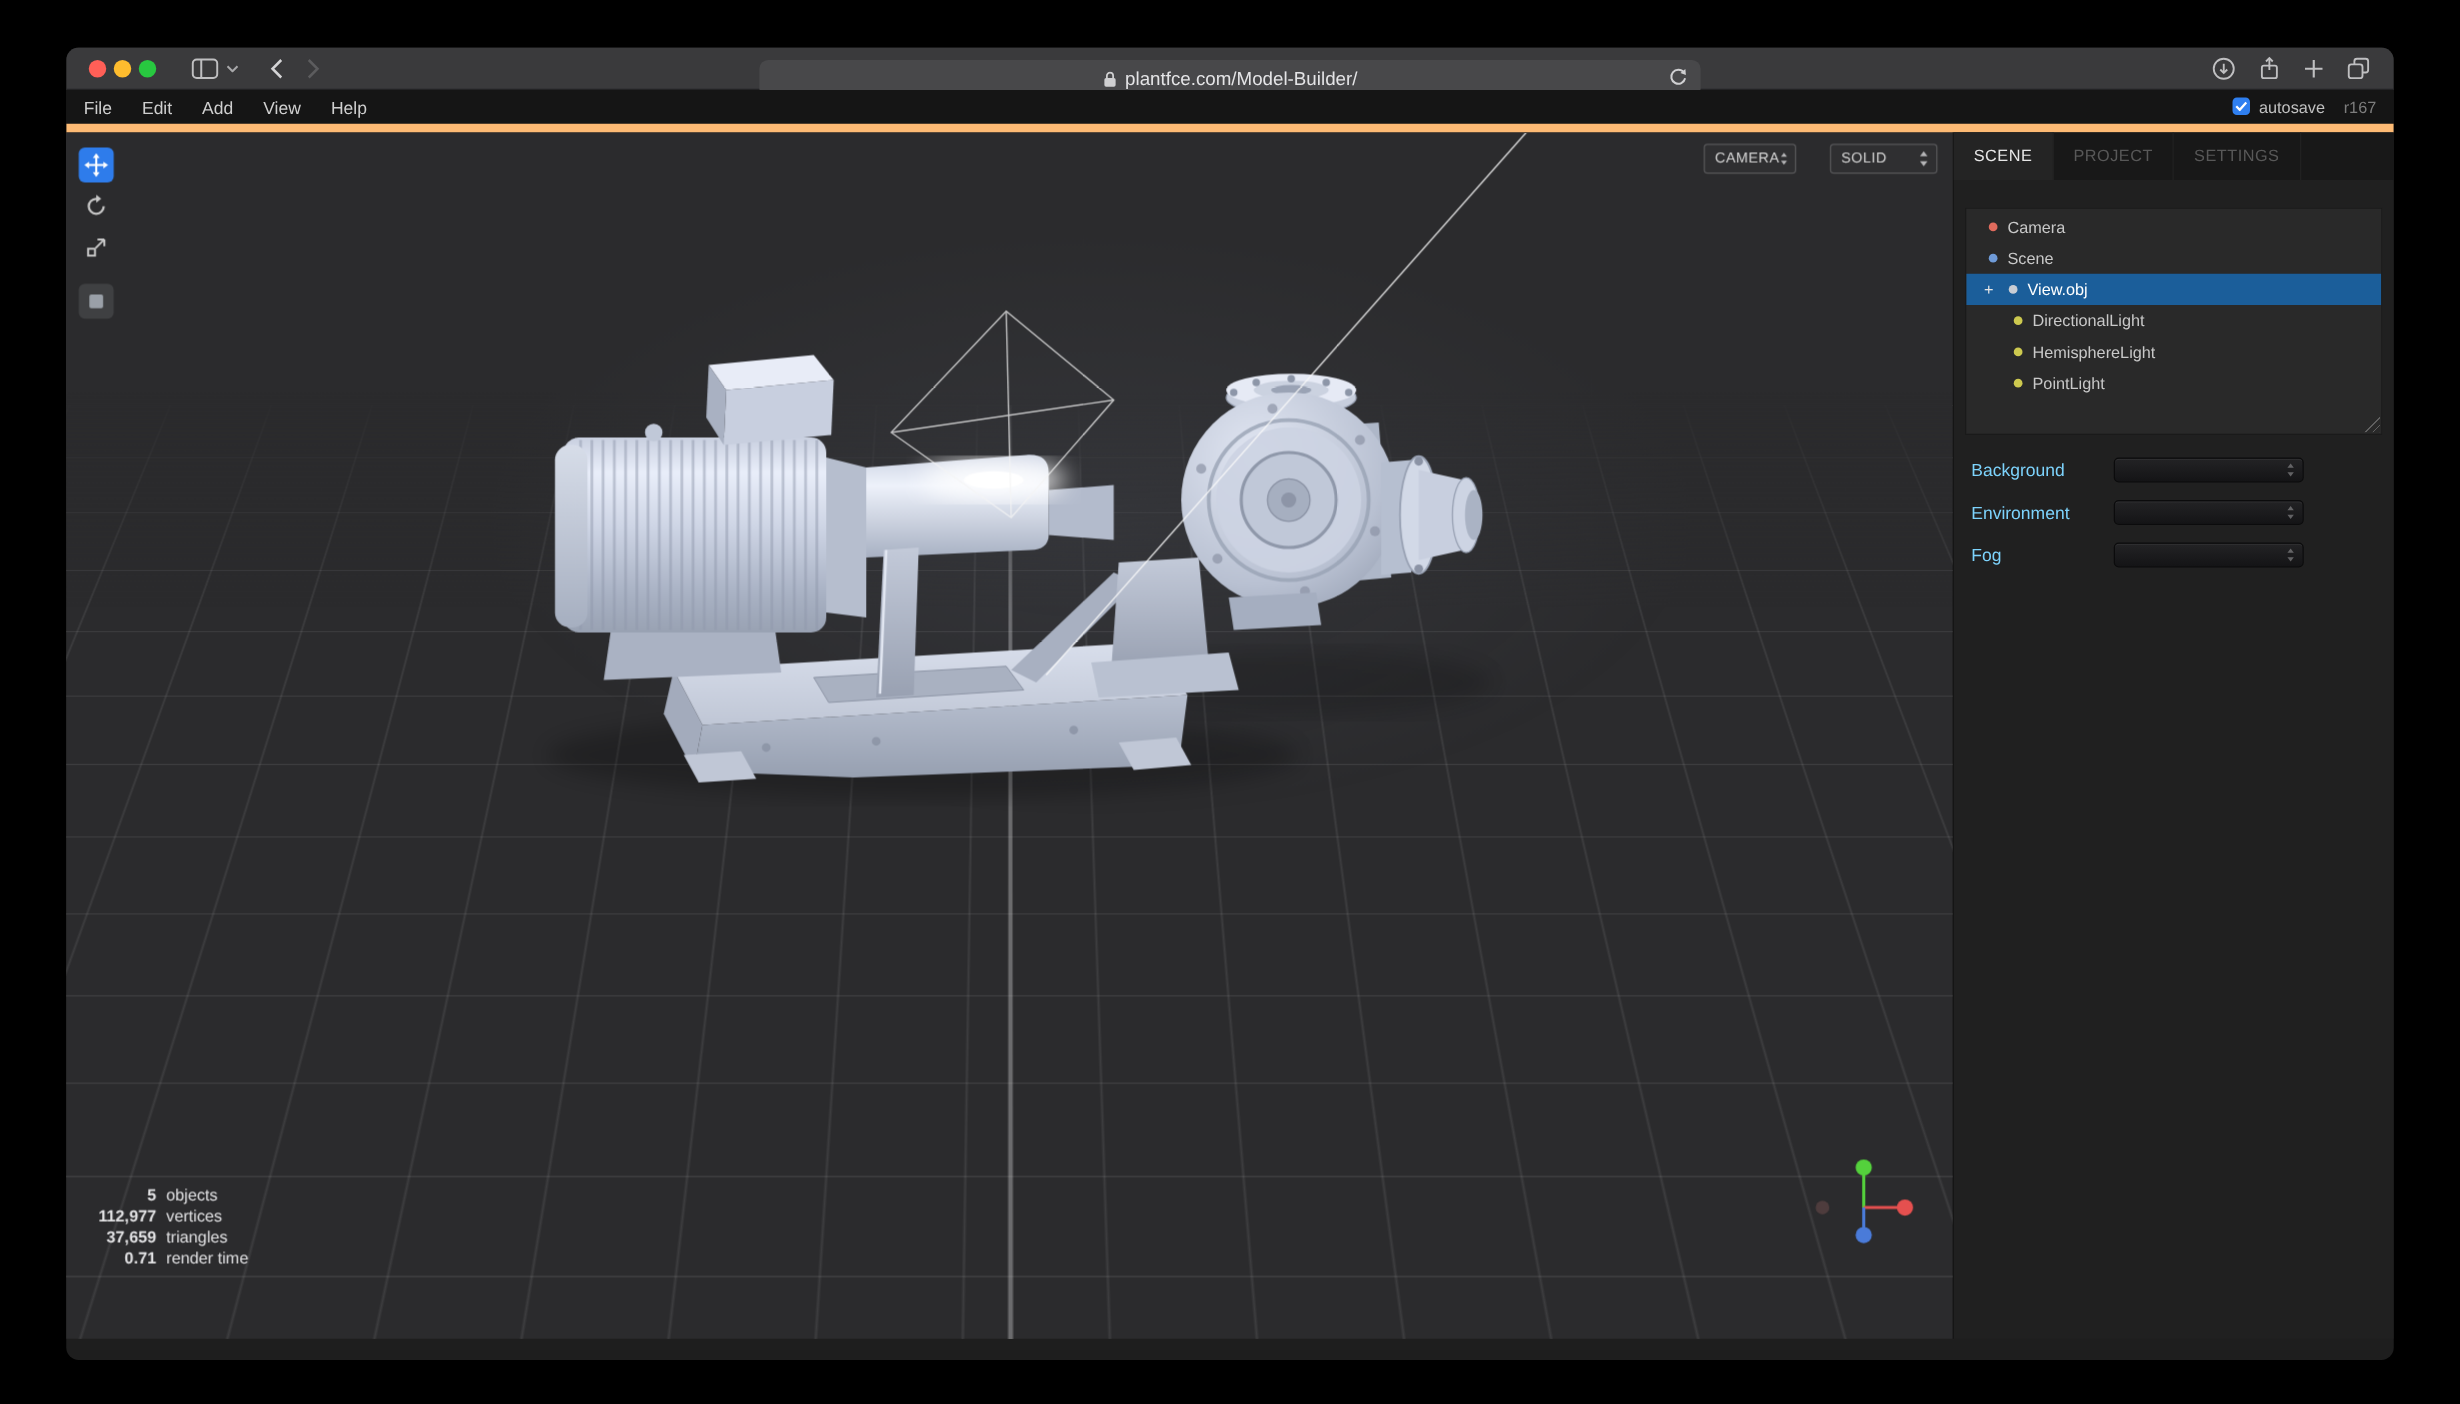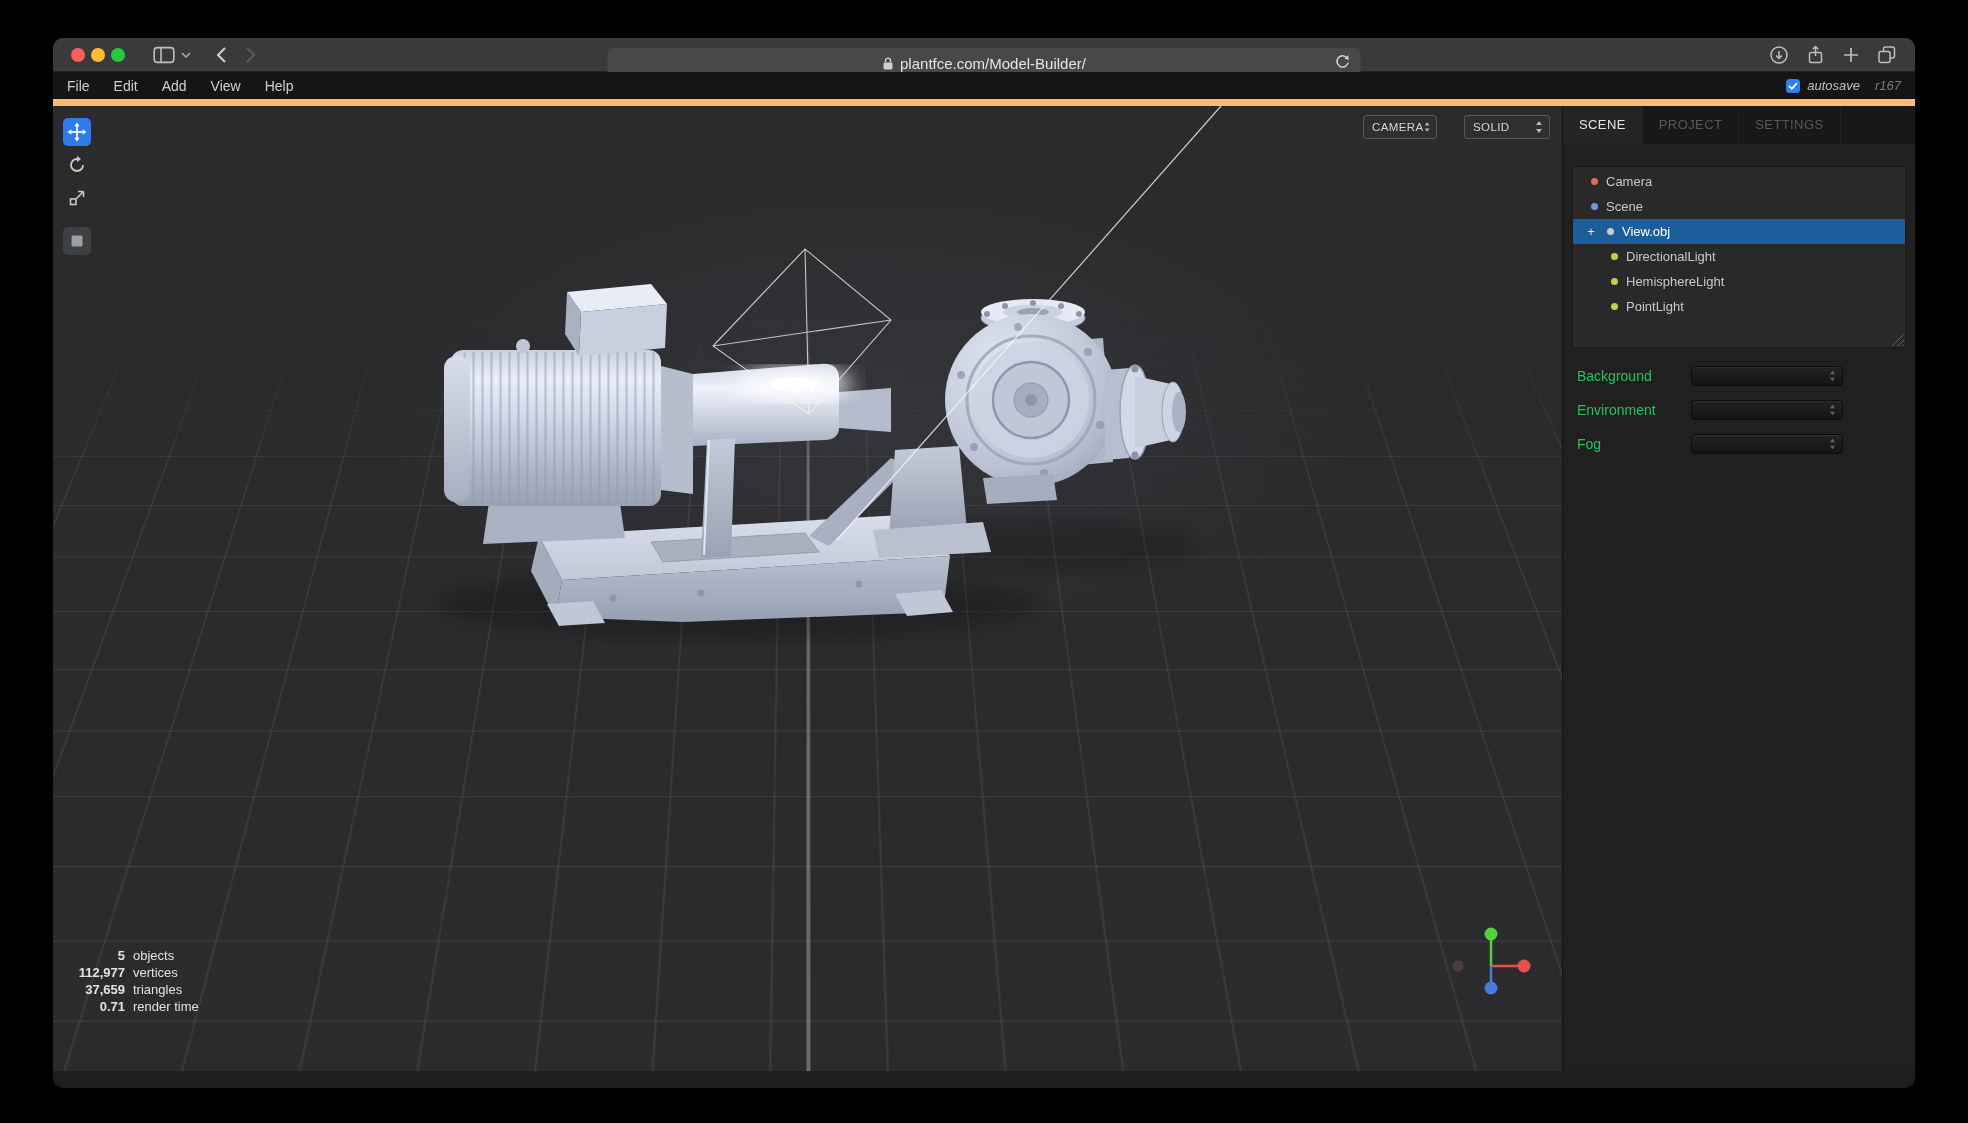--- a/index.html
+++ b/index.html
@@ -24,21 +24,21 @@
             display:flex; align-items:center; justify-content:center; gap:7px; }
   .urlbar .url-text { font-size:15px; color:#e4e4e6; }
   .urlbar .reload { position:absolute; right:9px; top:5px; }
   .chrome-right { margin-left:auto; display:flex; gap:17px; align-items:center; }
 
   
   .app { position:relative; height:1000px; }
   .menubar { height:34px; background:#151515; border-bottom:7px solid #fdba74;
              display:flex; align-items:center; padding:0 14px 0 2px; }
   .menu-item { padding:0 12px; font-size:14px; color:#cfcfcf; line-height:34px; cursor:default; }
-  .menubar-right { margin-left:auto; display:flex; align-items:flex-end; gap:7px;font-style:italic; }
+  .menubar-right { margin-left:auto; display:flex; align-items:flex-start; gap:7px; }
   .checkbox { width:14px; height:14px; border-radius:3.5px; display:flex; align-items:center; justify-content:center; }
   .autosave-label { font-size:13px; color:#c0c0c0; }
   .revision { font-size:13px; color:#7d7d7d; margin-left:8px; }
 
   .content { display:flex; height:965px; }
 
   
   .viewport { position:relative; width:1509px; height:965px; background:#2b2b2d; overflow:hidden;
               perspective:3000px; perspective-origin:50% -200px; }
   .grid-plane { position:absolute; top:-200px; left:50%; width:4000px; margin-left:-2000px; height:1800px;
@@ -80,21 +80,21 @@
   .orow { height:25px; display:flex; align-items:center; gap:8px; font-size:13px; color:#c8c8c8; padding-left:18px; }
   .orow.child { padding-left:38px; }
   .orow.selected { color:#fff; }
   .dot { width:7px; height:7px; border-radius:50%; flex:none; background:#888; }
   .expander { width:16px; margin-left:-8px; text-align:center; color:#e6e6e6; font-size:13px; flex:none; }
   .resize-grip { position:absolute; right:1px; bottom:1px; width:14px; height:14px;
       background:repeating-linear-gradient(135deg, transparent 0 3px, #606060 3px 4px);
       clip-path:polygon(100% 0, 100% 100%, 0 100%); }
   .props { position:absolute; top:256px; left:0; right:0; }
   .prow { position:relative; height:30px; margin-bottom:4px; }
-  .prow .plabel { position:absolute; left:14px; top:6px; font-size:14px; color:#22c55e; }
+  .prow .plabel { position:absolute; left:14px; top:6px; font-size:14px; color:#7dd3fc; }
   .pselect { position:absolute; left:128px; top:4px; width:152px; height:20px; border-radius:4px;
              background:linear-gradient(#232325,#141416); border:1px solid #0b0b0c;
              box-shadow:inset 0 1px 0 rgba(255,255,255,0.05);
              display:flex; align-items:center; justify-content:flex-end; padding-right:6px; }
 </style>
 </head>
 <body>
 
 <div class="window">
 

